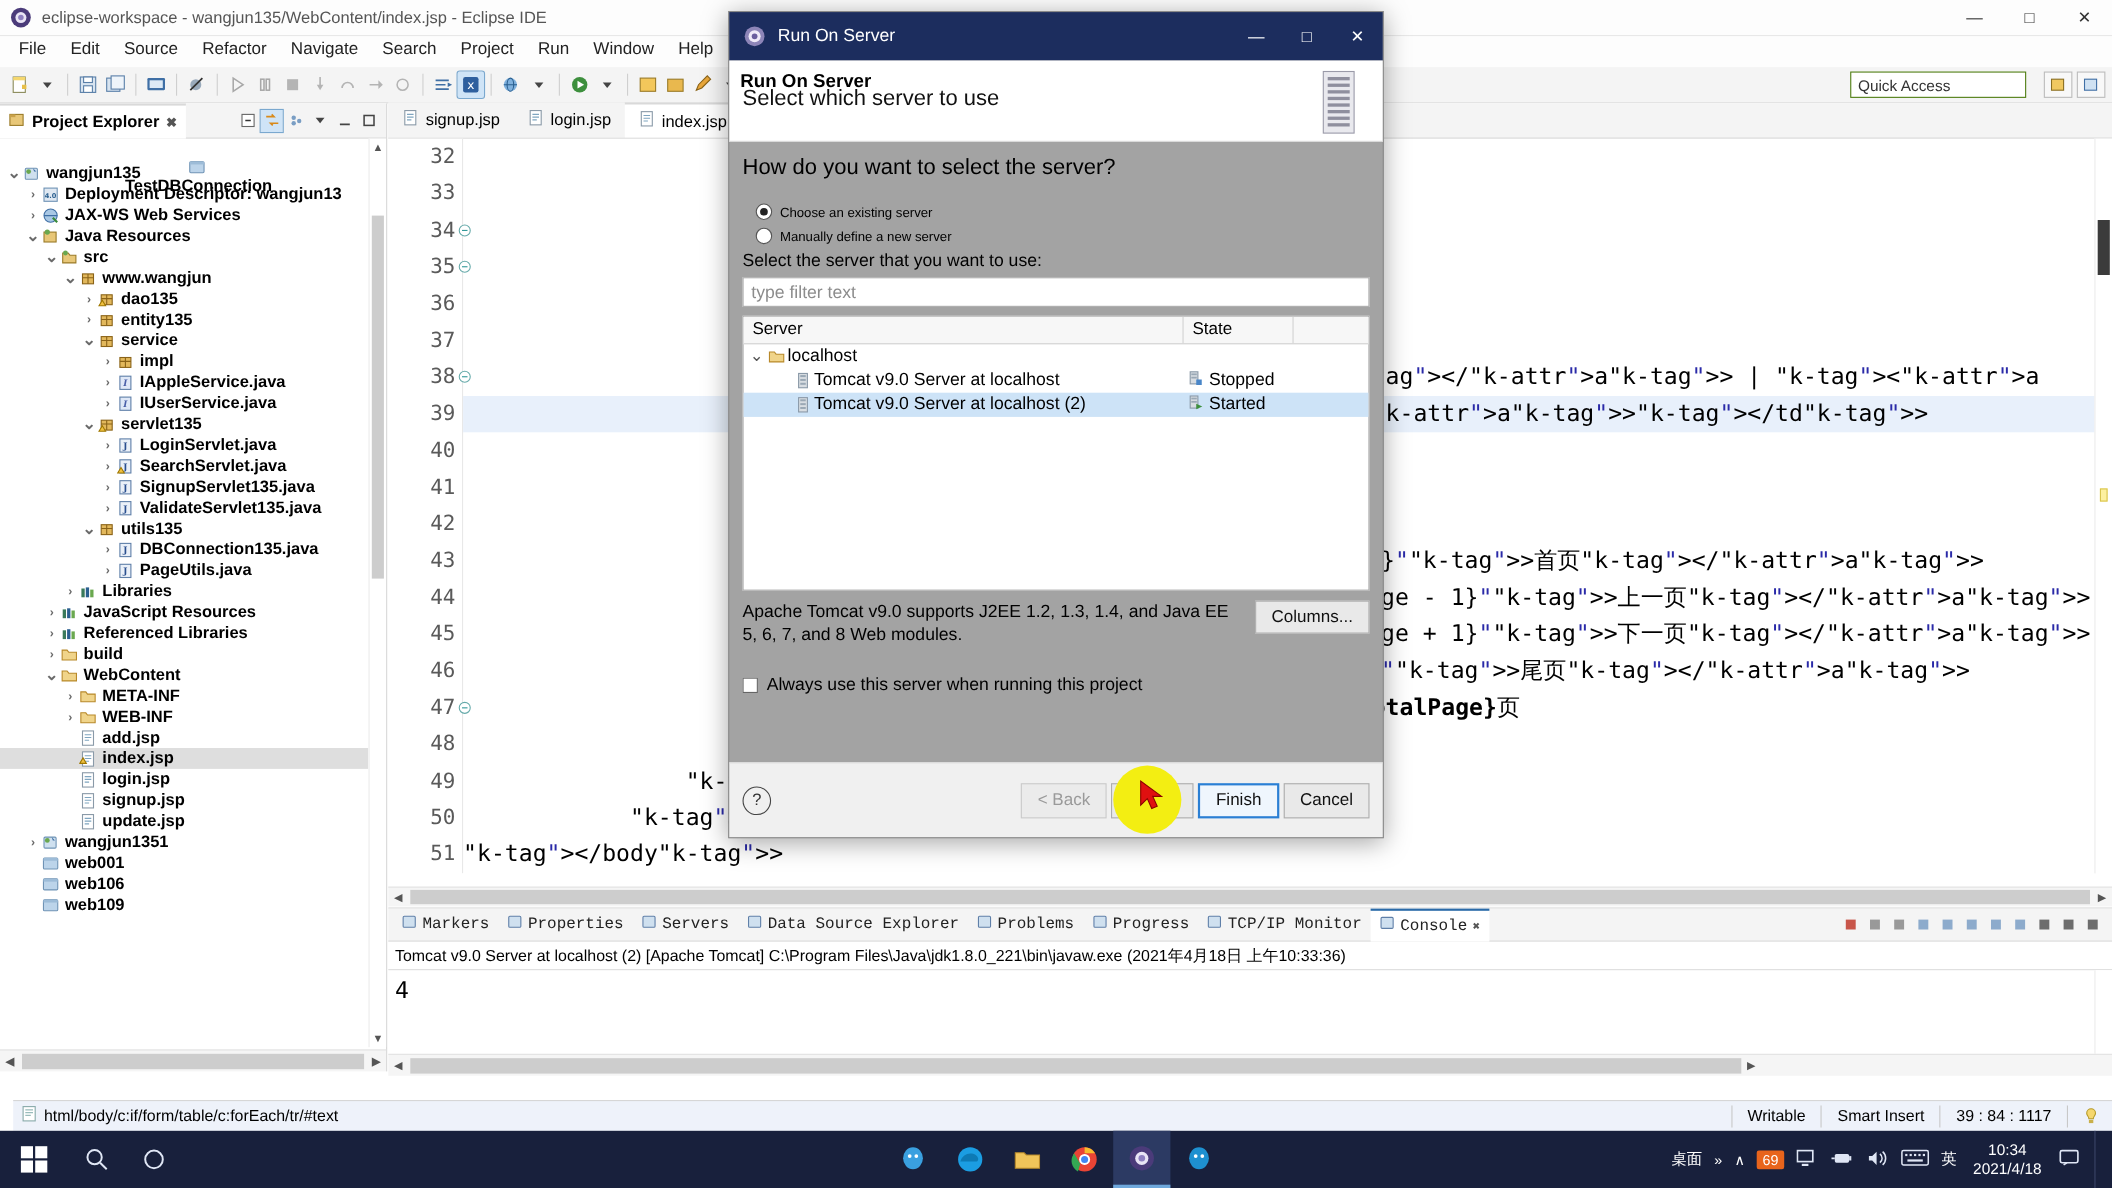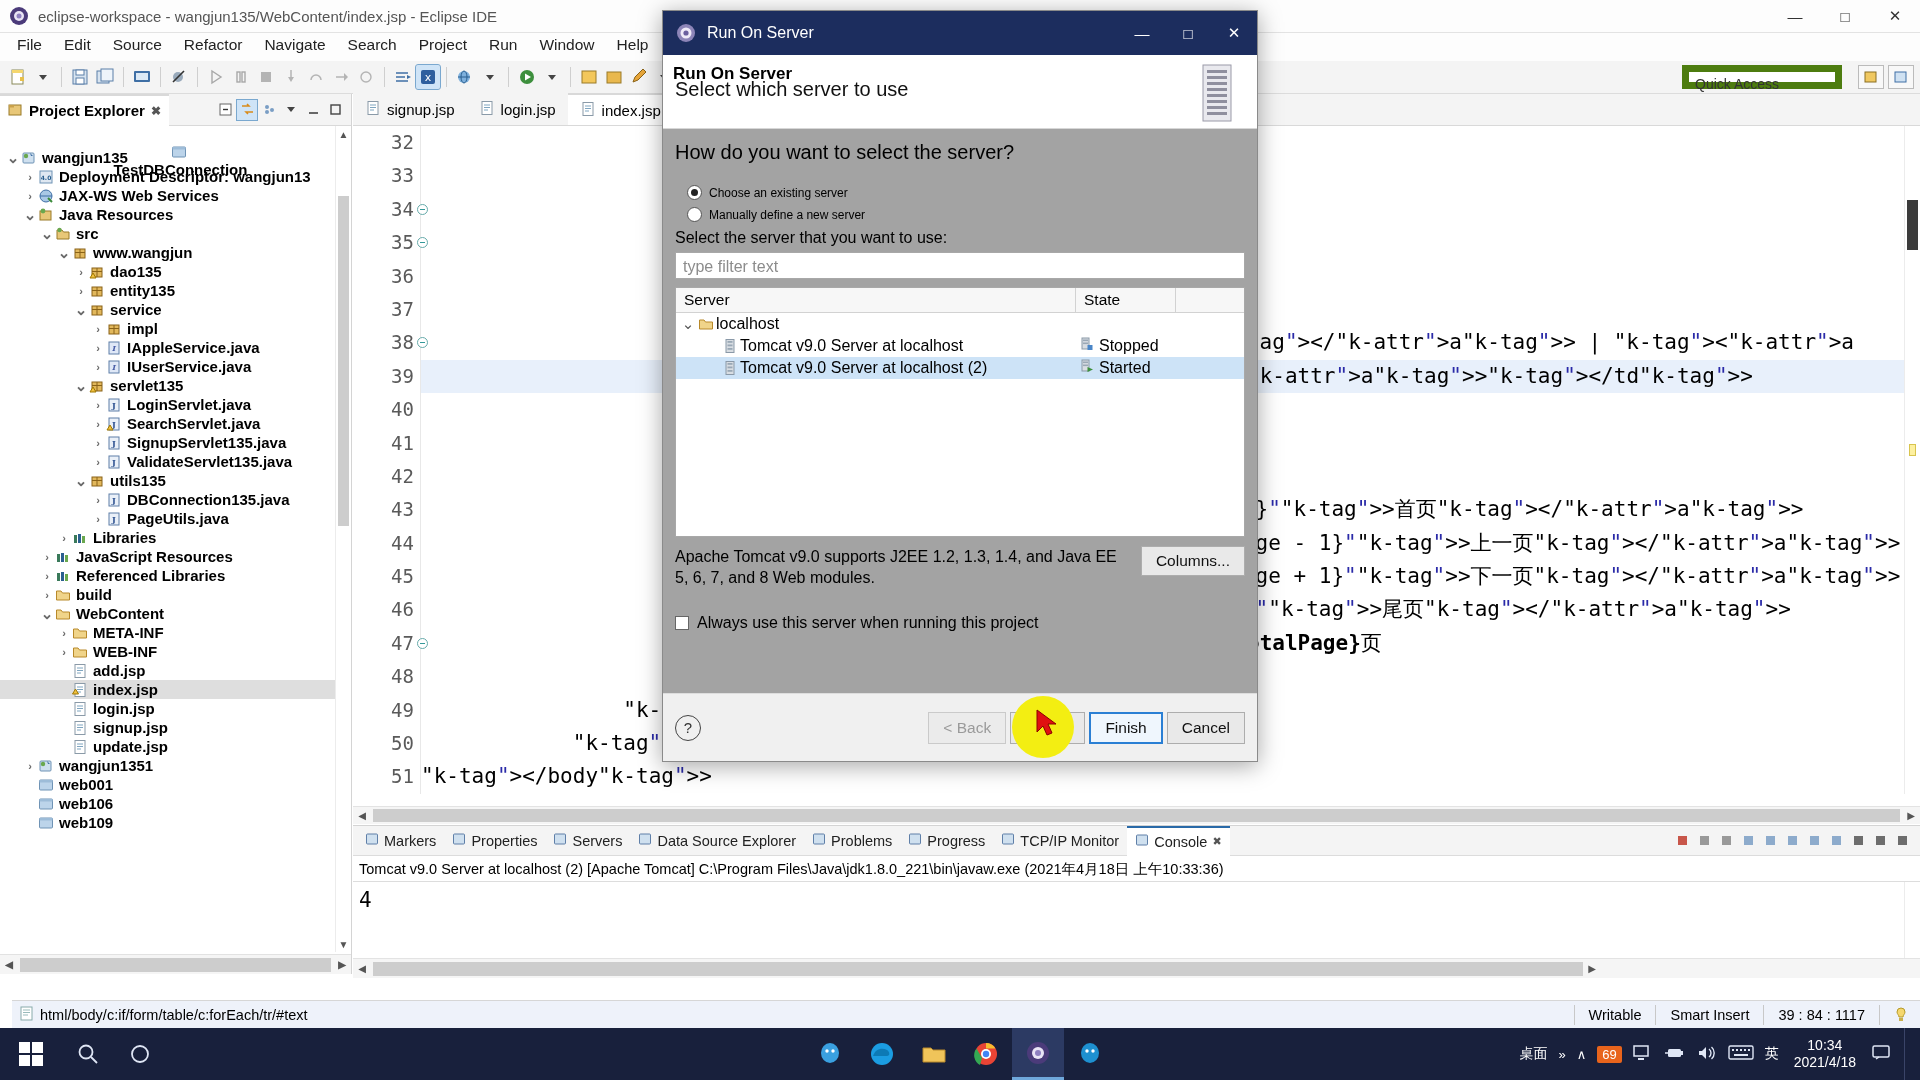--- a/index.html
+++ b/index.html
@@ -39,21 +39,21 @@
     display:flex; align-items:center; padding-left:6px; gap:1px;
   }
   .tbtn { width:24px; height:24px; display:flex; align-items:center; justify-content:center;
           border-radius:2px; position:relative; }
   .tsep { width:1px; height:20px; background:#cfcfcf; margin:0 5px; }
   .caret { width:0;height:0;border-left:4px solid transparent;border-right:4px solid transparent;
            border-top:5px solid #444; }
   .tbtn.active { background:#cfe4f7; outline:1px solid #7aa8cf; }
   .qa {
     position:absolute; right:78px; top:4px; width:160px; height:24px;
-    background:#fff; border:7px solid #4d7c0f; font-size:14px; color:#333;
+    background:#fff; border:1px solid #4d7c0f; font-size:14px; color:#333;
     padding:2px 6px; line-height:20px;
   }
   .qa-persp { position:absolute; right:6px; top:4px; display:flex; gap:4px; }
   .qa-persp div { width:26px; height:24px; border:1px solid #bbb; background:#f8f8f8;
                   display:flex;align-items:center;justify-content:center; font-size:12px;}
 
   
   .workbench { position:absolute; left:0; top:94px; width:1920px; height:924px; }
 
   
@@ -114,21 +114,21 @@
   .ed-hscroll { position:absolute; left:0; right:0; bottom:0; height:18px; background:#f5f5f5;
                 border-top:1px solid #e3e3e3; display:flex; align-items:center; }
   .ed-hscroll .lt,.ed-hscroll .rt { width:18px; text-align:center; font-size:10px; color:#555; }
   .ed-hscroll .hthumb { height:13px; background:#cdcdcd; flex:1; margin:0 2px; }
 
   
   .console { position:absolute; left:353px; top:731px; right:0; bottom:40px; background:#fff;
              border-top:1px solid #d4d4d4; }
   .cons-tabs { height:30px; background:#f4f4f4; display:flex; align-items:center;
                border-bottom:1px solid #dcdcdc; padding-left:4px; }
-  .ctab { display:flex; align-items:center; gap:5px; padding:0 8px; height:30px; font-size:14.5px; color:#222;}
+  .ctab { display:flex; align-items:center; gap:5px; padding:0 8px; height:30px; font-size:14.5px; color:#222;font-family:Liberation Mono, monospace;}
   .ctab.active { background:#fff; border-top:2px solid #2a6aa8; }
   .cons-tools { margin-left:auto; display:flex; align-items:center; gap:2px; padding-right:8px; }
   .cons-tools div { width:20px;height:20px;display:flex;align-items:center;justify-content:center; }
   .cons-head { font-size:14.5px; padding:4px 6px 2px 6px; border-bottom:1px solid #ddd;}
   .cons-body { position:absolute; top:56px; left:0; right:16px; bottom:20px; padding:6px;
                font-family:"DejaVu Sans Mono", monospace; font-size:21px; }
   .cons-vscroll { position:absolute; right:0; top:56px; width:16px; bottom:20px; background:#fff;
                   border-left:1px solid #ececec; }
   .cons-hscroll { position:absolute; left:0; right:0; bottom:0; height:20px; background:#f5f5f5;
                   border-top:1px solid #e3e3e3; display:flex; align-items:center; }

